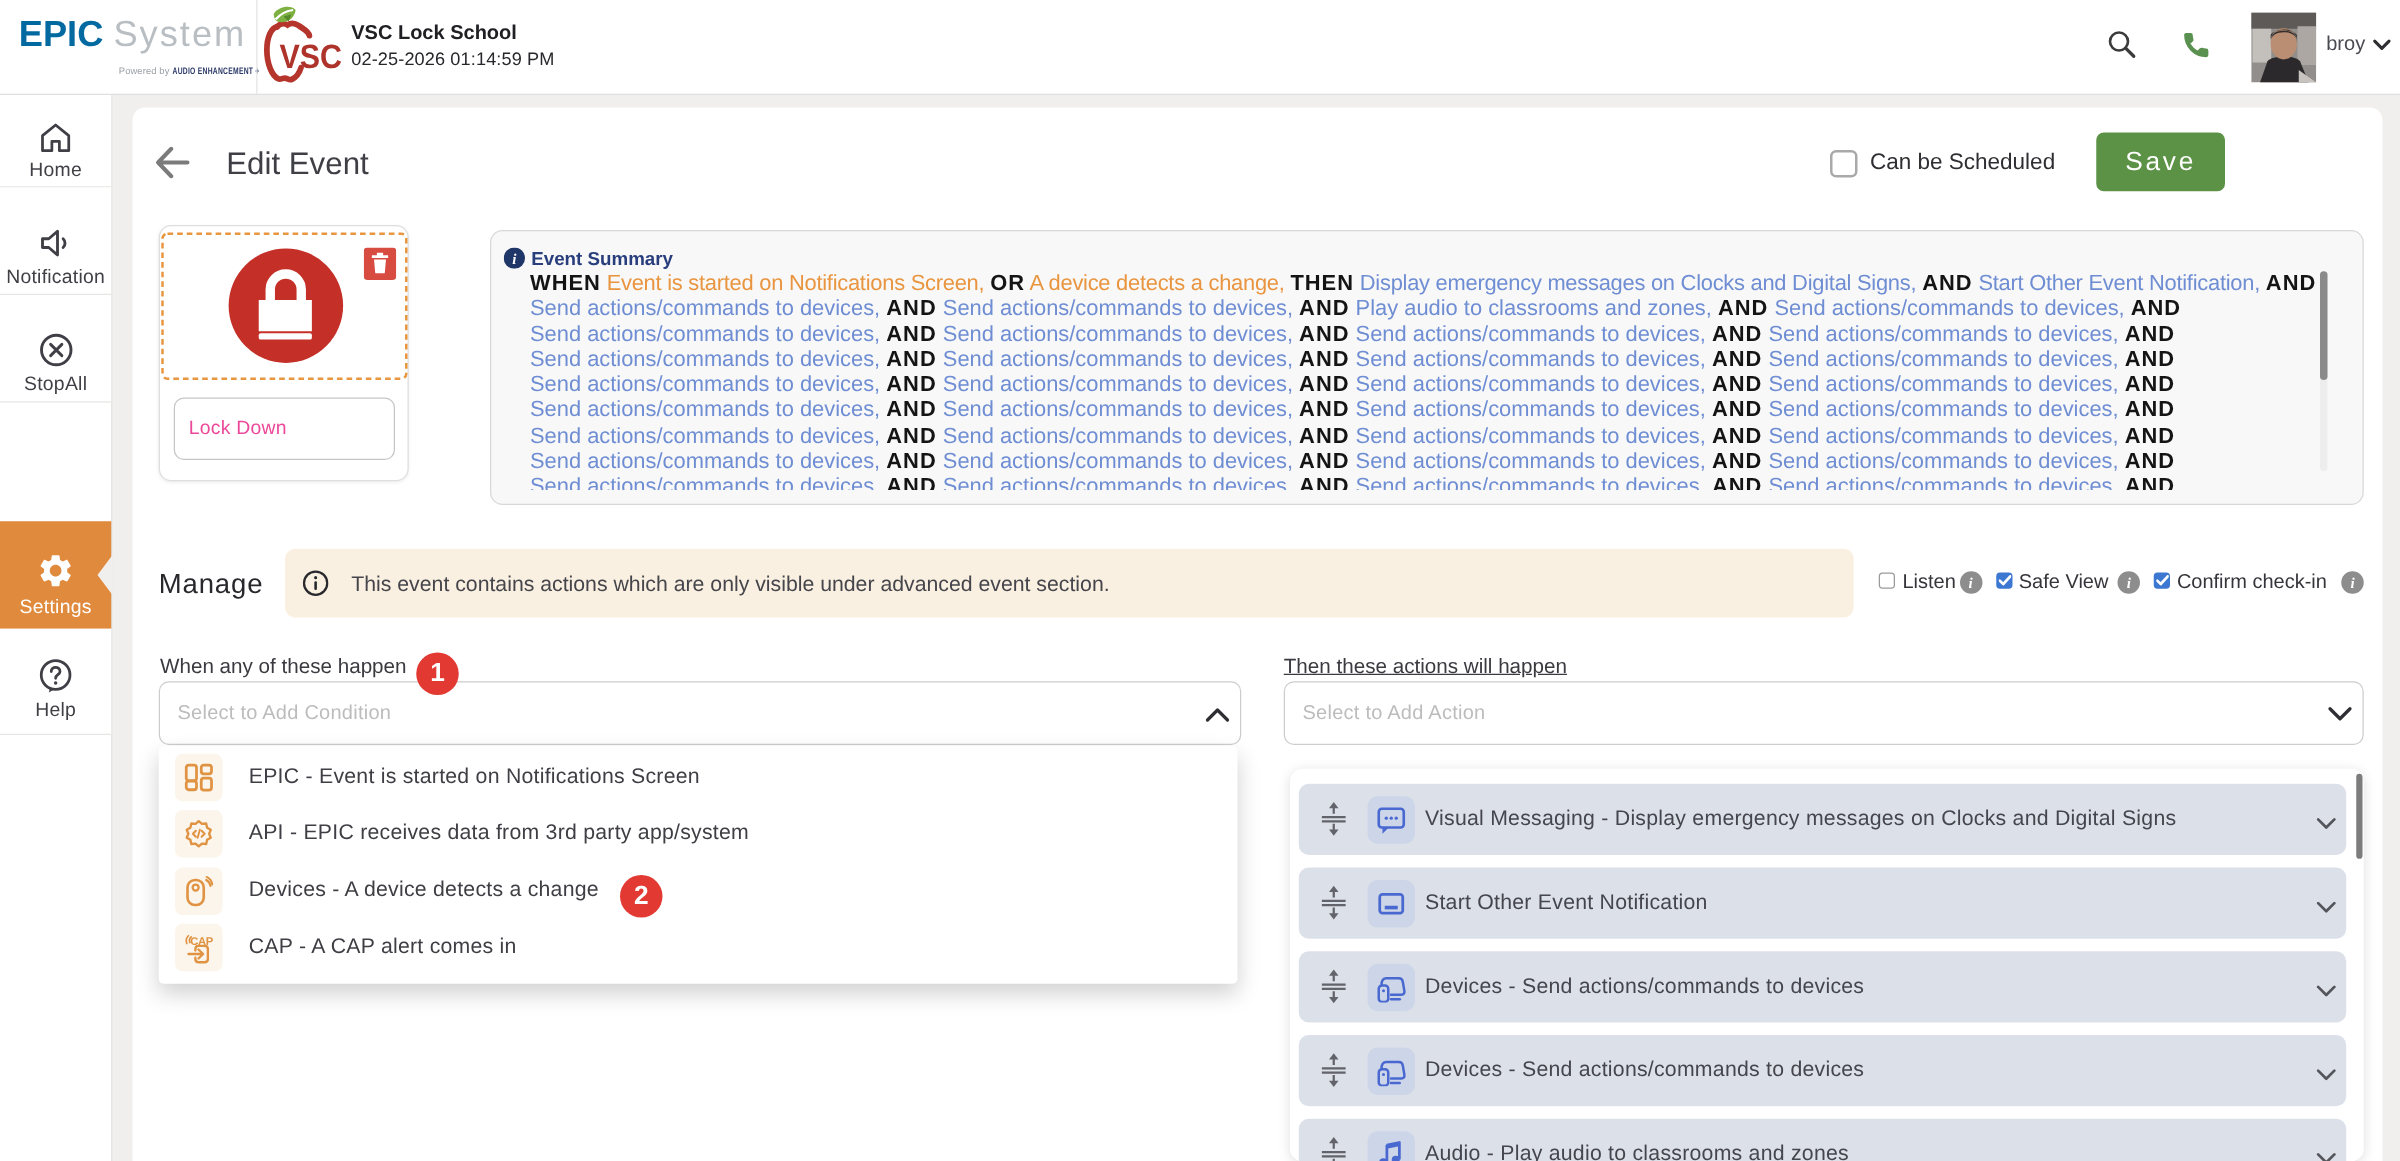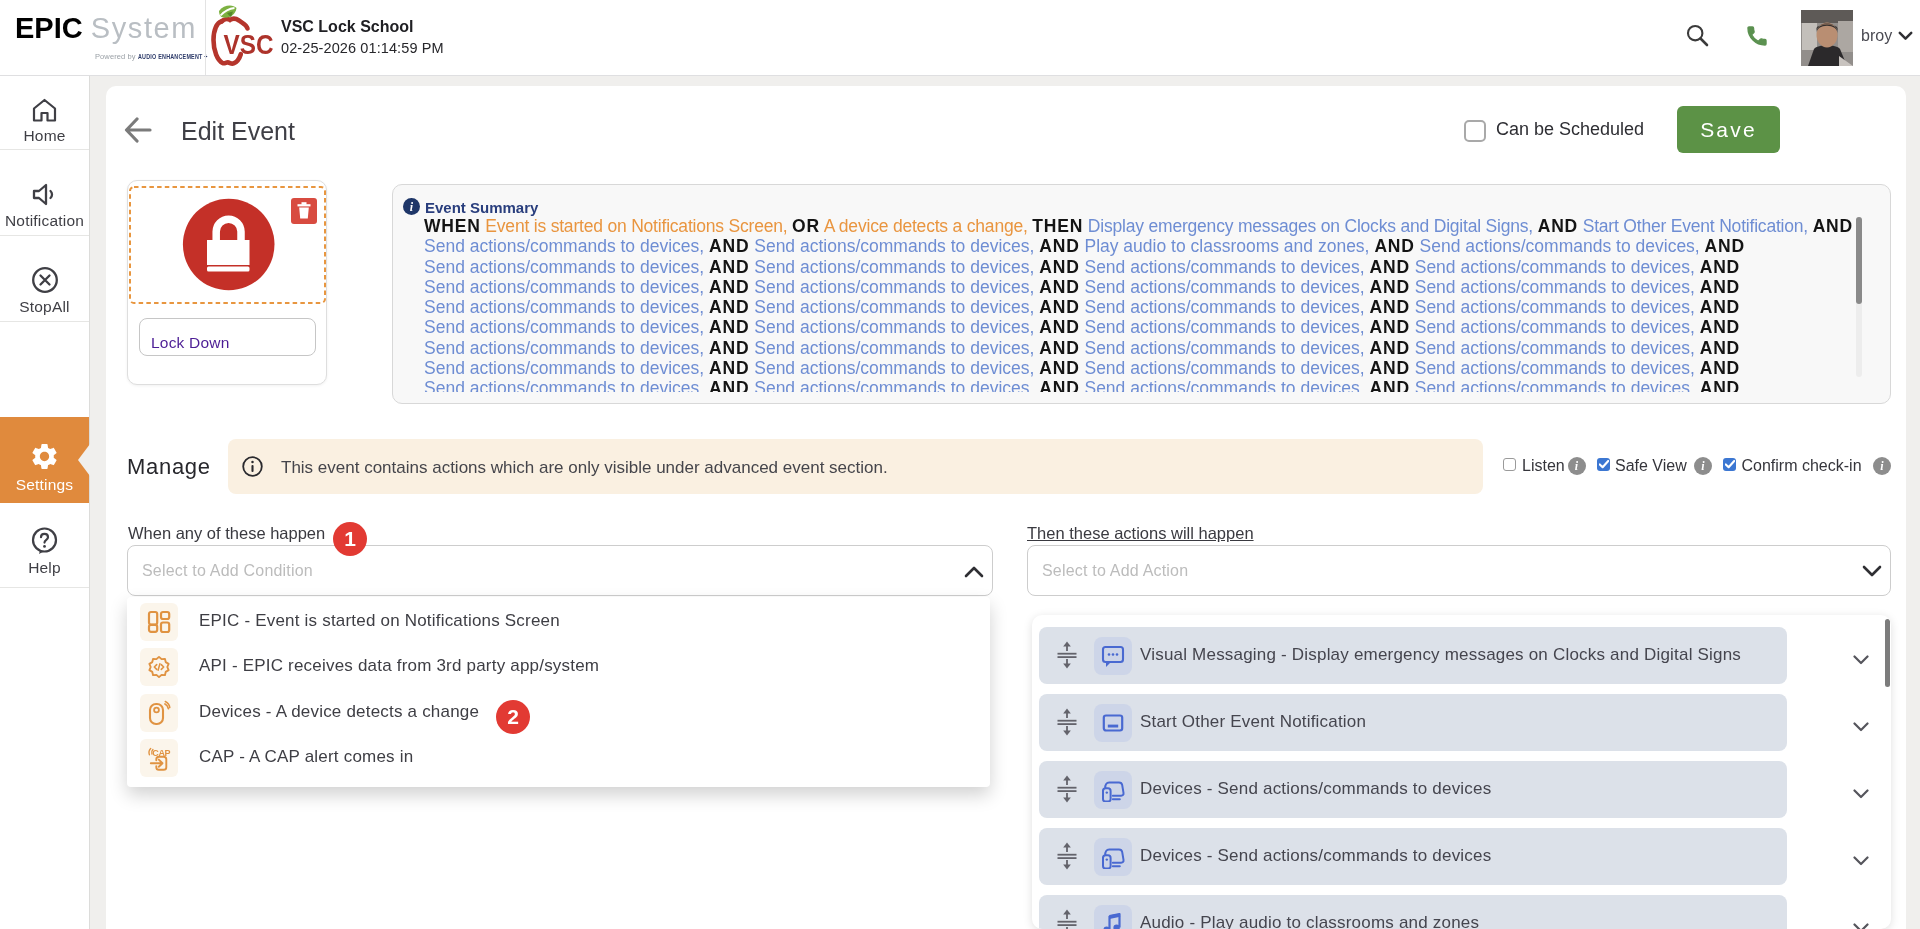--- a/index.html
+++ b/index.html
@@ -4,21 +4,21 @@
 <style>
 * { margin:0; padding:0; box-sizing:border-box; }
 html,body { width:1920px; height:929px; overflow:hidden; font-family:"Liberation Sans", sans-serif; background:#fff; }
 .abs { position:absolute; }
 #page { position:relative; width:1920px; height:929px; }
 
 
 #header { position:absolute; left:0; top:0; width:1920px; height:76px; background:#fff; z-index:5; border-bottom:1px solid #DFDFE1; }
 #hdr-divider { position:absolute; left:205px; top:0; width:1px; height:75px; background:#E3E3E3; }
 .epic-logo { position:absolute; left:15px; top:14px; font-size:29px; line-height:29px; }
-.epic-b { color:#000000; font-weight:bold;text-align:right; }
+.epic-b { color:#0369a1; font-weight:bold;text-align:right; }
 .epic-s { color:#B9BEC3; font-weight:normal; letter-spacing:1.6px; }
 .powered { position:absolute; left:95px; top:52px; font-size:7.5px; color:#9AA0A6; letter-spacing:0.1px; }
 .powered b { color:#2B3968; }
 #school-name { position:absolute; left:281px; top:18px; font-size:16px; font-weight:bold; color:#202024; letter-spacing:0px; }
 #school-time { position:absolute; left:281px; top:39.5px; font-size:14.5px; color:#27272B; letter-spacing:0.1px; }
 #broy { position:absolute; left:1861px; top:27px; font-size:16px; color:#4A4A52; }
 
 
 #sidebar { position:absolute; left:0; top:76px; width:90px; height:853px; background:#fff; border-right:1px solid #DCDCDA; z-index:4; }
 .nav-item { position:absolute; left:0; width:89px; text-align:center; border-bottom:1px solid #E6E6E4; background:#fff; }
@@ -31,21 +31,21 @@
 #main-bg { position:absolute; left:90px; top:75px; width:1830px; height:854px; background:#F0EFED; }
 #card { position:absolute; left:106px; top:86px; width:1800px; height:843px; background:#fff; border-radius:10px 10px 0 0; }
 
 h1.title { position:absolute; left:181px; top:119px; font-size:25px; font-weight:normal; color:#3F3F46; letter-spacing:0px; line-height:25px; }
 #cbs-box { position:absolute; left:1464px; top:120px; width:22px; height:22px; border:2px solid #A9A9A9; border-radius:5px; background:#fff; }
 #cbs-label { position:absolute; left:1496px; top:118.5px; font-size:18px; color:#2E2E33; letter-spacing:0px; }
 #save-btn { position:absolute; left:1677px; top:106px; width:103px; height:47px; background:#5C9246; border-radius:6px; color:#fff; font-size:21px; text-align:center; line-height:47px; letter-spacing:2.2px; }
 
 
 #icon-card { position:absolute; left:127px; top:180px; width:200px; height:205px; background:#fff; border:1px solid #DEDEDE; border-radius:10px; box-shadow:0 1px 3px rgba(0,0,0,0.06); }
-#name-input { position:absolute; left:11px; top:137px; width:177px; height:38px; border:1px solid #C6C6C6; border-radius:8px; font-size:15.5px; color:#4c1d95; line-height:48px; padding-left:11px; letter-spacing:0.2px; }
+#name-input { position:absolute; left:11px; top:137px; width:177px; height:50px; border:1px solid #C6C6C6; border-radius:8px; font-size:15.5px; color:#ec4899; line-height:48px; padding-left:11px; letter-spacing:0.2px; }
 
 
 #summary { position:absolute; left:392px; top:184px; width:1499px; height:220px; background:#F8F8F8; border:1px solid #D8D8D8; border-radius:10px; overflow:hidden; }
 #summary-title { position:absolute; left:32px; top:14px; font-size:15px; font-weight:bold; color:#293E7D; letter-spacing:0px; }
 #summary-text { position:absolute; left:31px; top:31px; width:1440px; height:176px; overflow:hidden; font-size:17.5px; line-height:20.3px; letter-spacing:0px; white-space:nowrap; }
 #summary-text .ln { height:20.3px; }
 .sb { font-weight:bold; color:#141414; letter-spacing:0.8px; }
 .so { color:#E9953F; }
 .sl { color:#6E8DD3; }
 #sum-track { position:absolute; left:1463px; top:32px; width:6px; height:160px; background:#EDEDED; border-radius:3px; }
@@ -71,21 +71,21 @@
 #sel2 { left:1027px; top:545px; width:864px; }
 #then-label { position:absolute; left:1027px; top:524px; font-size:16.5px; color:#3A3A40; letter-spacing:0px;text-decoration:underline; }
 
 #dropdown { position:absolute; left:127px; top:597px; width:863px; height:190px; background:#fff; border-radius:4px; box-shadow:0 8px 18px rgba(0,0,0,0.18); }
 .dd-icon { position:absolute; left:13px; width:38px; height:38px; background:#FBF5EB; border-radius:6px; }
 .dd-text { position:absolute; left:72px; font-size:17px; color:#3E3E44; letter-spacing:0.2px; }
 #badge2 { position:absolute; left:369px; top:103px; width:34px; height:34px; border-radius:50%; background:#E23A33; color:#fff; font-size:21px; font-weight:bold; text-align:center; line-height:34px; }
 
 
 #actions { position:absolute; left:1032px; top:615px; width:859px; height:314px; background:#fff; border-radius:10px; box-shadow:0 2px 10px rgba(0,0,0,0.13); overflow:hidden; }
-.act-row { position:absolute; left:7px; width:748px; height:57px; background:#DCE1E9; border-radius:8px; }
+.act-row { position:absolute; left:7px; width:838px; height:57px; background:#DCE1E9; border-radius:8px; }
 .act-icon { position:absolute; left:55px; top:10px; width:38px; height:38px; background:#CDD5E8; border-radius:8px; }
 .act-text { position:absolute; left:101px; top:18px; font-size:17px; color:#45454E; letter-spacing:0.2px; }
 .act-handle { position:absolute; left:17px; top:13px; }
 .act-chev { position:absolute; left:814px; top:24px; }
 #act-thumb { position:absolute; left:853px; top:4px; width:5px; height:68px; background:#7C7C7C; border-radius:2.5px; }
 </style>
 </head>
 <body>
 <div id="page">
   <div id="main-bg"></div>

